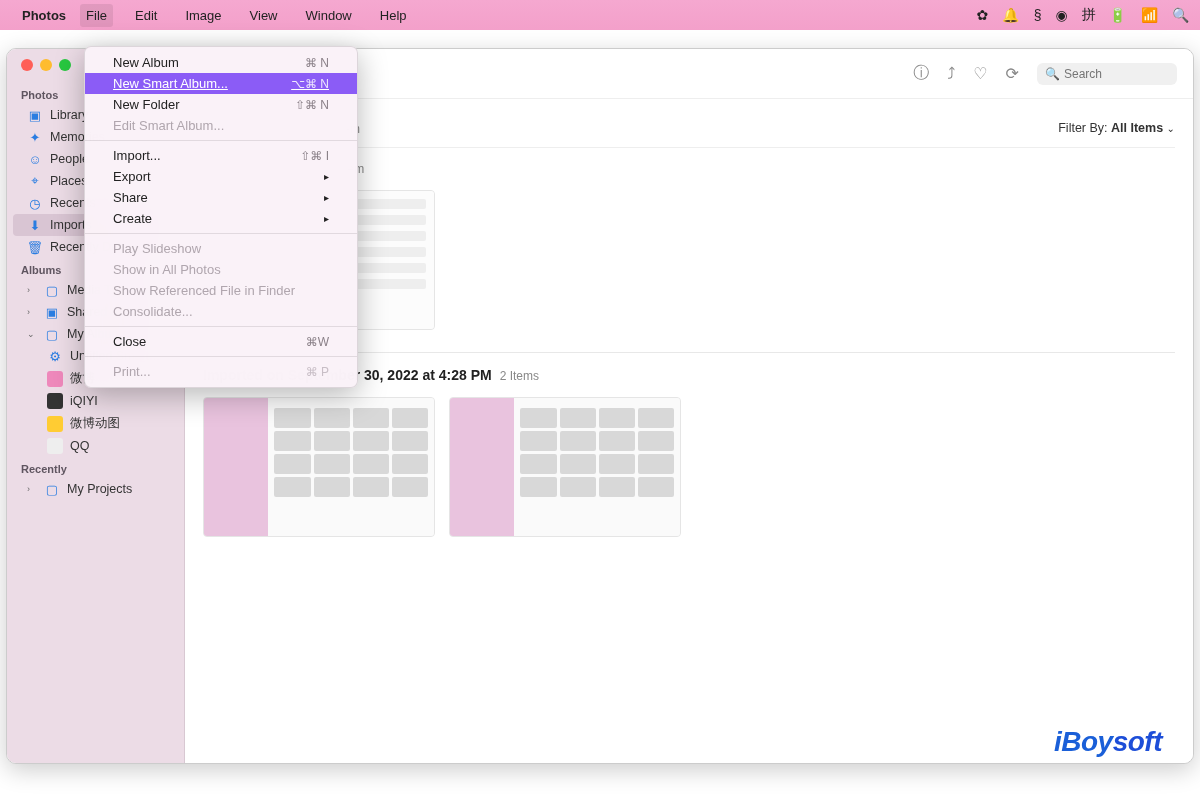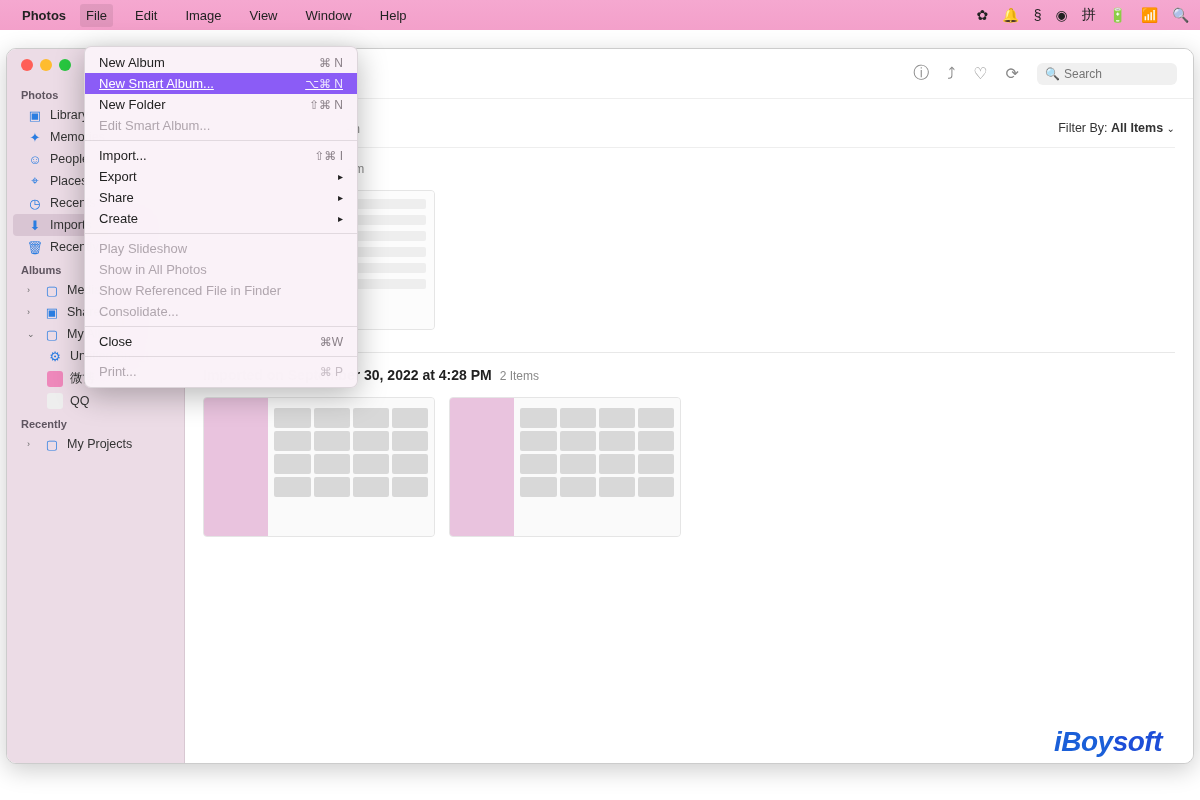--- a/index.html
+++ b/index.html
@@ -54,21 +54,21 @@
 .thumb-content .tc-side { width: 28%; background: #e9c3de; }
 .thumb-content .tc-main { flex: 1; background: #fafafa; display: grid; grid-template-columns: repeat(4, 1fr); grid-auto-rows: 20px; gap: 3px; padding: 10px 6px; }
 .thumb-content .tc-main span { background: #d8d8d8; border-radius: 2px; }
 .thumb-settings { position: absolute; inset: 0; display: flex; }
 .thumb-settings .ts-side { width: 20%; background: #f0e0ea; }
 .thumb-settings .ts-main { flex: 1; background: #fcfcfc; padding: 8px; }
 .thumb-settings .ts-row { height: 10px; background: #eee; margin-bottom: 6px; border-radius: 2px; }
 
 
 .dropdown { position: absolute; top: 46px; left: 84px; width: 274px; background: rgba(250,242,248,0.98); backdrop-filter: blur(20px); border-radius: 7px; box-shadow: 0 8px 30px rgba(0,0,0,0.28); padding: 5px 0; font-size: 13px; border: 0.5px solid rgba(0,0,0,0.12); }
-.dd-item { display: flex; align-items: center; justify-content: space-between; padding: 3px 14px; cursor: default; color: #222; }
+.dd-item { display: flex; align-items: center; justify-content: space-between; padding: 3px 28px; cursor: default; color: #222; }
 .dd-item.highlight { background: #8b5cf6; color: #fff; text-decoration: underline; }
 .dd-item.disabled { color: #b0a6ae; }
 .dd-item .short { font-size: 12px; color: #8a8088; }
 .dd-item.highlight .short { color: rgba(255,255,255,0.85); }
 .dd-item.disabled .short { color: #c8bec6; }
 .dd-item .sub-arrow { font-size: 10px; }
 .dd-sep { height: 1px; background: rgba(0,0,0,0.1); margin: 4px 0; }
 
 
 .watermark { position: absolute; right: 38px; bottom: 42px; font-size: 28px; font-weight: 800; font-style: italic; color: #1a5fd8; letter-spacing: -0.5px; }
@@ -154,20 +154,28 @@
       </div>
     <div class="side-item subsub">
         <span class="ic">⚙</span>
         <span>Untitled Smart...</span>
       </div>
     <div class="side-item subsub">
         <span class="thumb" style="background:#e8b"></span>
         <span>微博</span>
       </div>
     <div class="side-item subsub">
+        <span class="thumb" style="background:#333"></span>
+        <span>iQIYI</span>
+      </div>
+    <div class="side-item subsub">
+        <span class="thumb" style="background:#fc3"></span>
+        <span>微博动图</span>
+      </div>
+    <div class="side-item subsub">
         <span class="thumb" style="background:#eee"></span>
         <span>QQ</span>
       </div>
 
     <div class="section-head">Recently</div>
     <div class="side-item">
         <span class="chev">›</span>
         <span class="ic">▢</span>
         <span>My Projects</span>
       </div>

